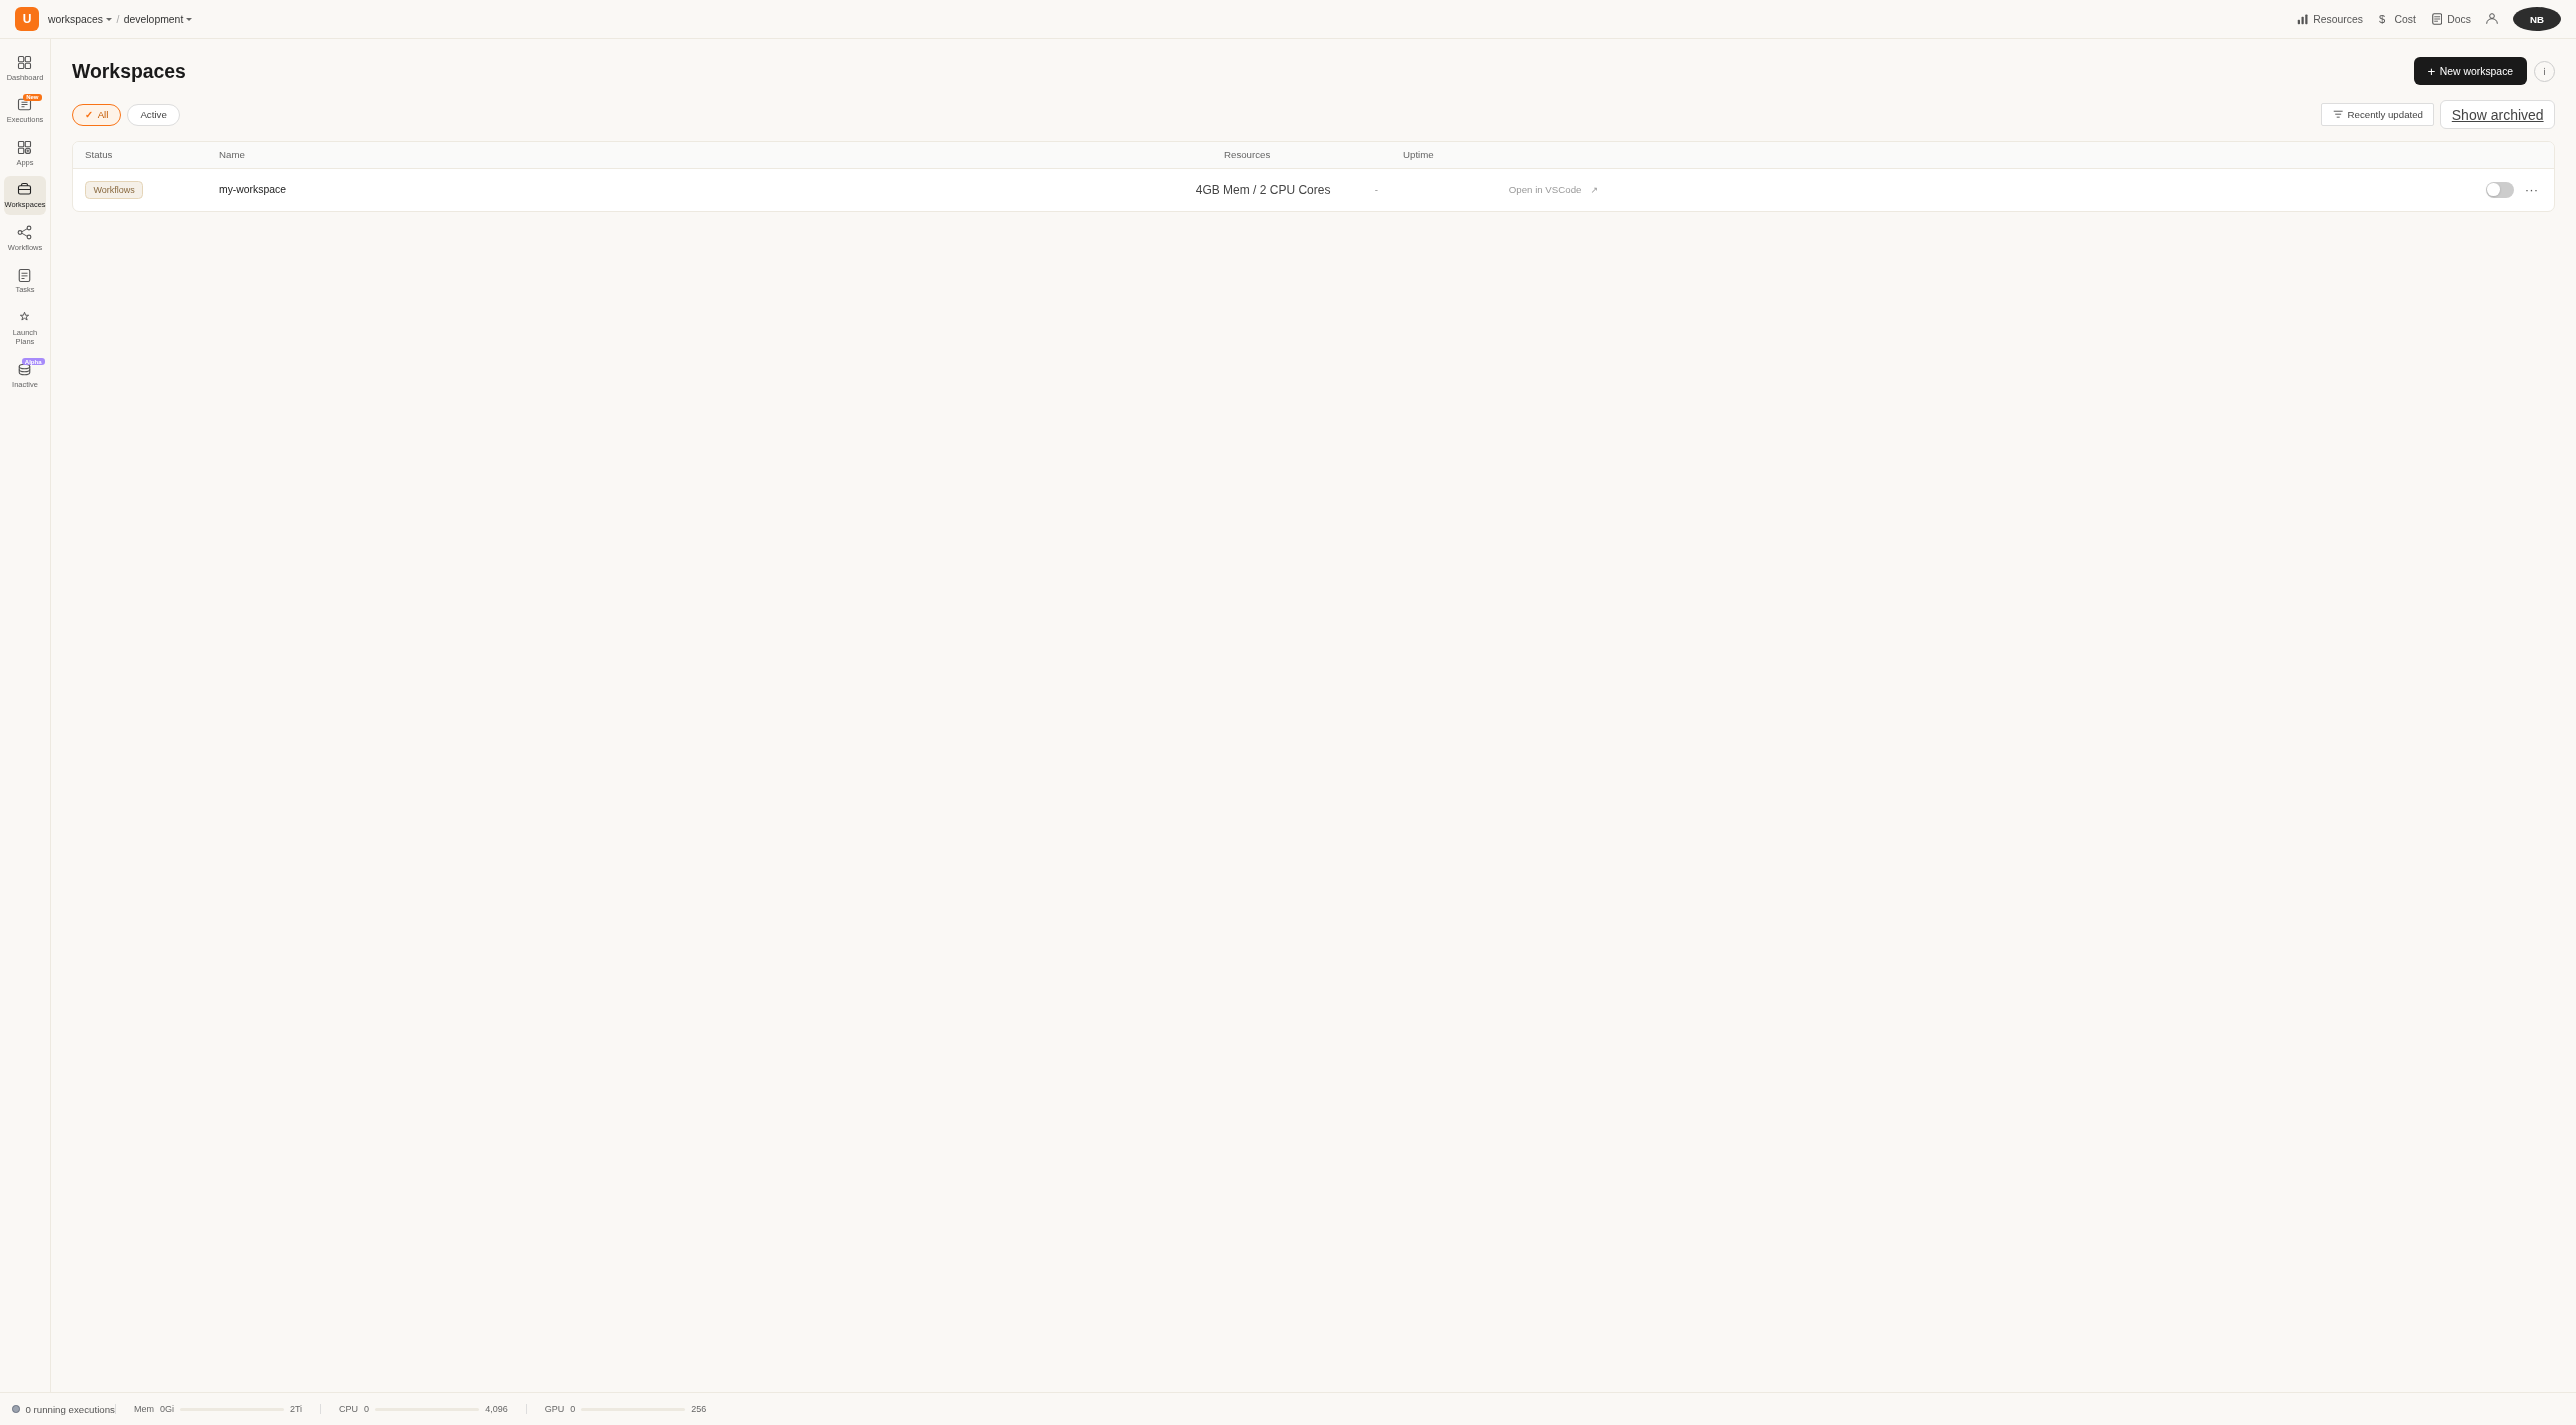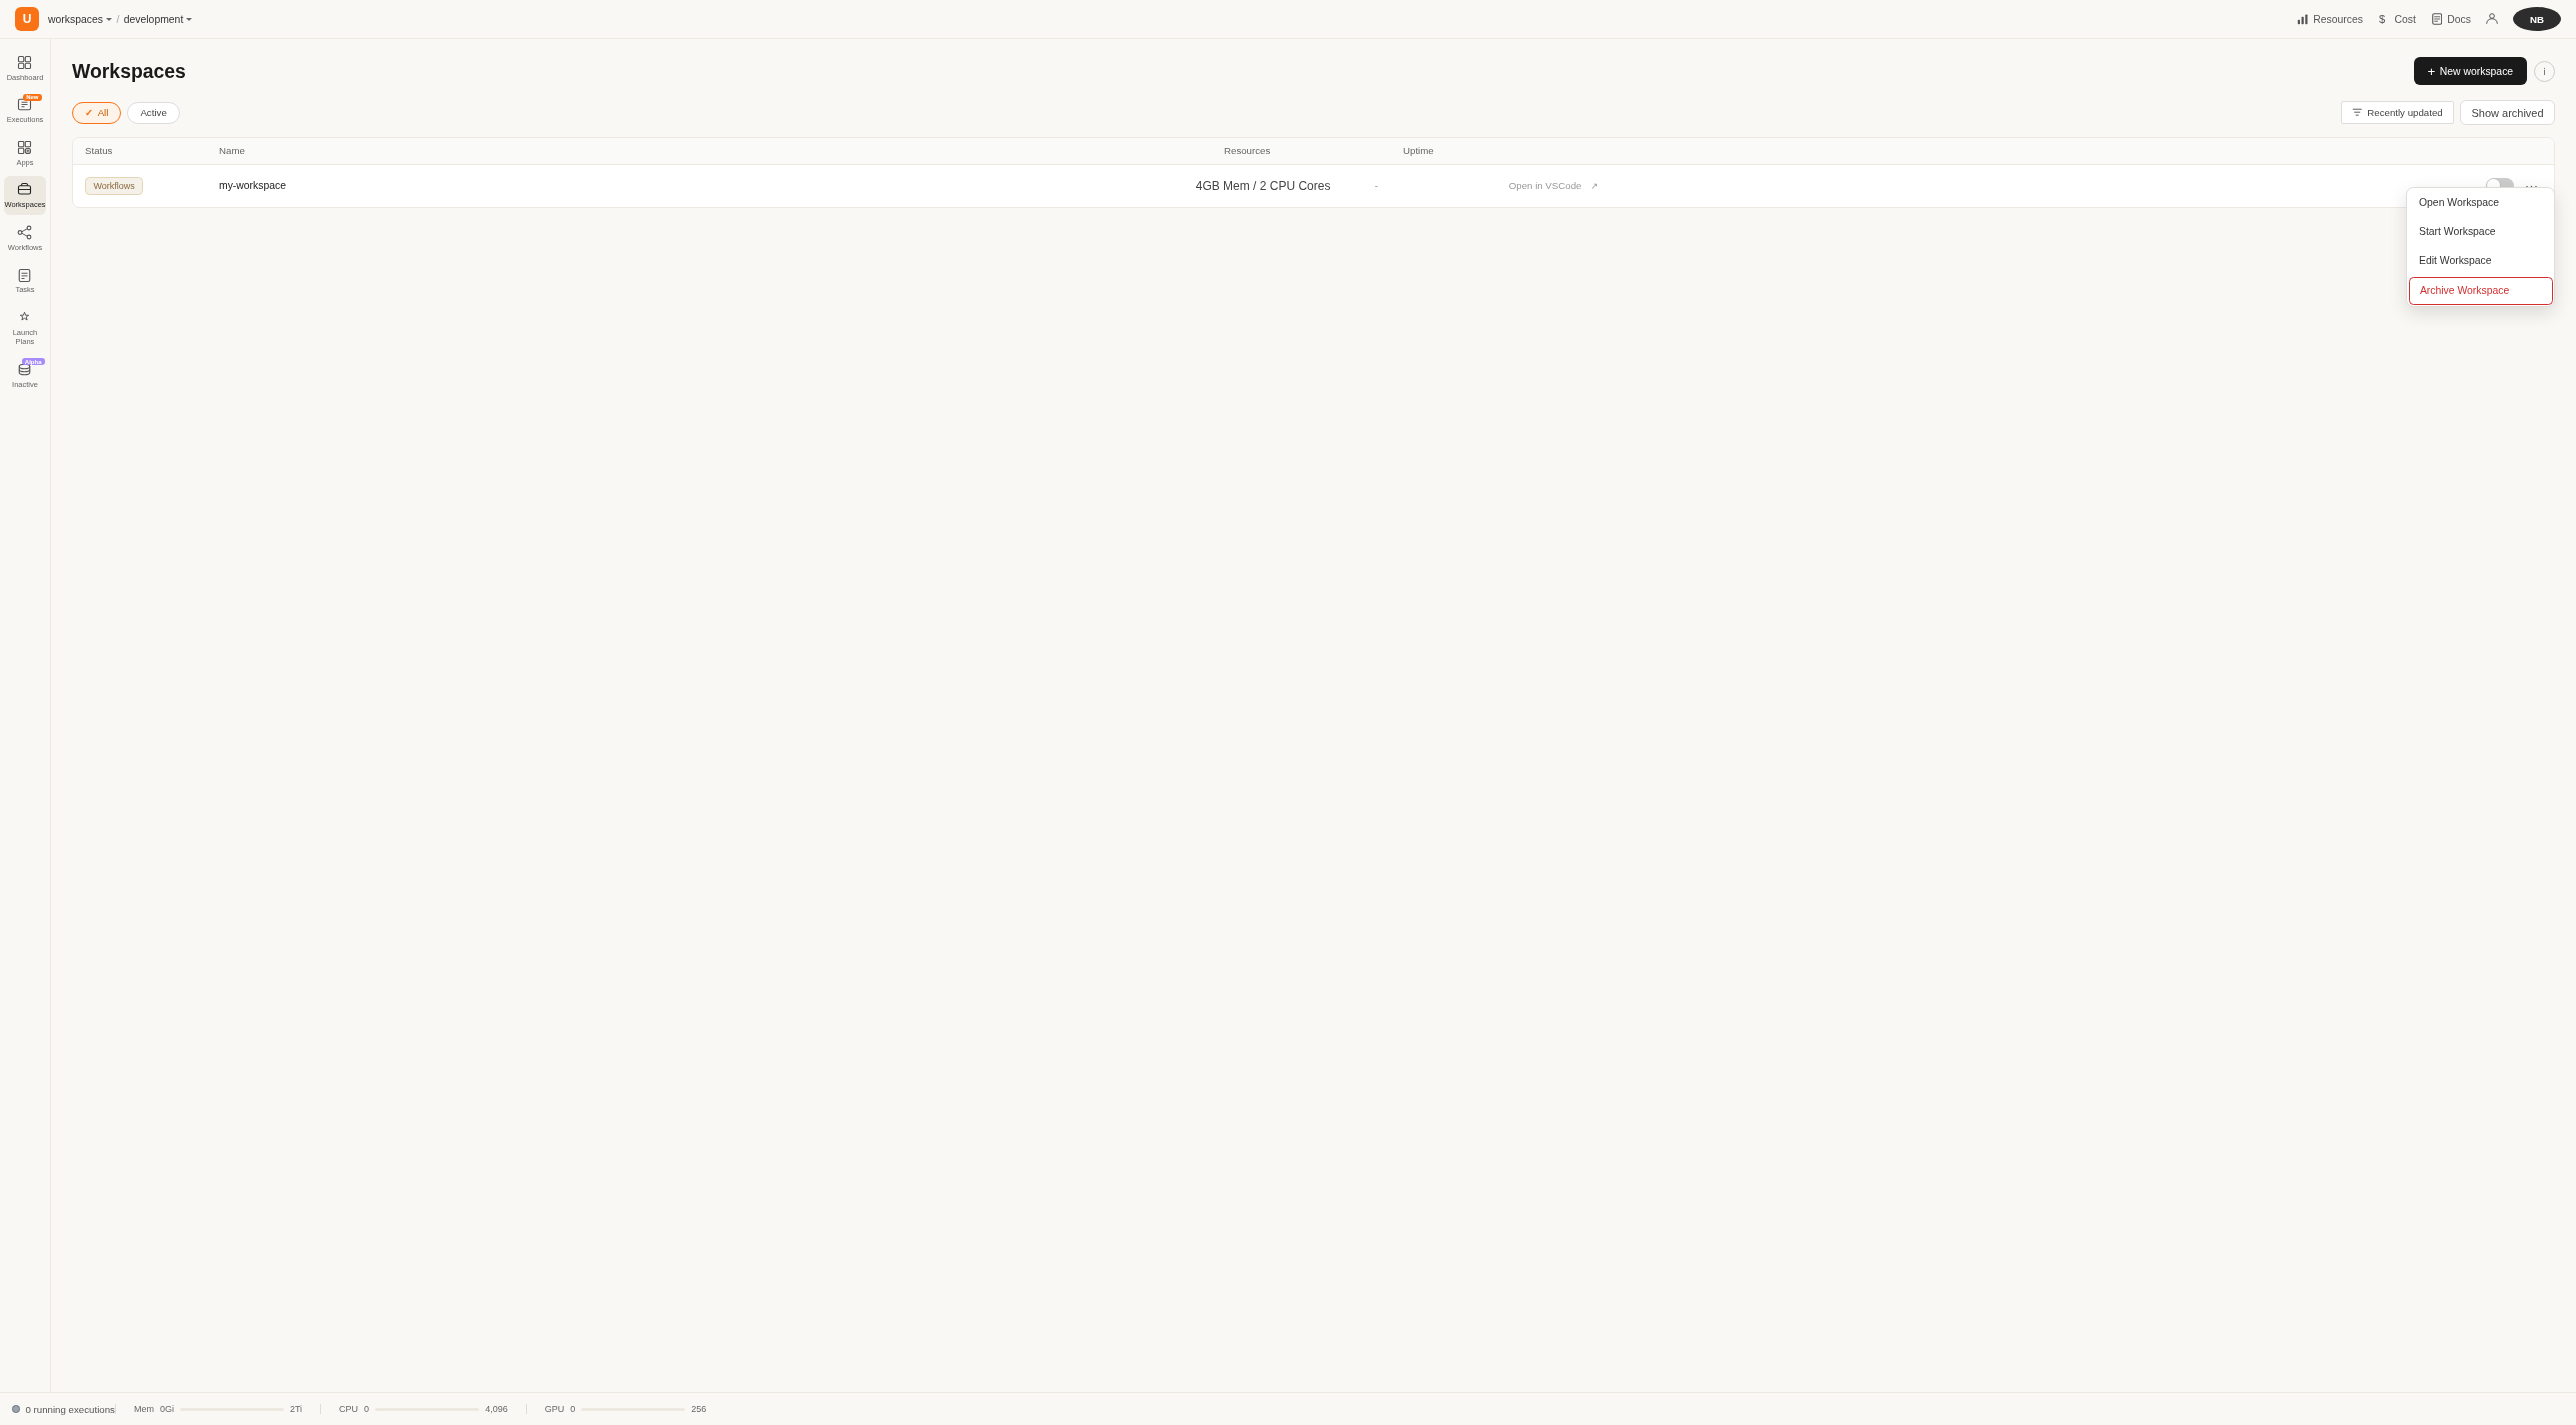--- a/index.html
+++ b/index.html
@@ -261,23 +261,24 @@
       background: white;
       font-size: 9.7px;
       cursor: pointer;
       color: #444;
     }
     .archived-btn {
       padding: 5.2px 10.4px;
       border: 0.7px solid #ddd;
       border-radius: 6px;
       background: white;
-      font-size: 11px;
+      font-size: 14px;
       cursor: pointer;
       color: #444;
+      text-decoration: underline;
     }
 
     
     .table-container {
       background: white;
       border: 0.7px solid #ede9e0;
       border-radius: 7px;
       overflow: hidden;
     }
     .table-header {
@@ -679,26 +680,20 @@
             <span style="font-size:9px;">↗</span>
           </div>
         </div>
         <div class="row-actions">
           <div class="toggle"></div>
           <div class="more-btn">···</div>
         </div>
       </div>
     </div>
 
-    <div class="context-menu">
-      <div class="context-menu-item">Open Workspace</div>
-      <div class="context-menu-item">Start Workspace</div>
-      <div class="context-menu-item">Edit Workspace</div>
-      <div class="context-menu-item danger">Archive Workspace</div>
-    </div>
 
   </div>
 </div>
 
 <div class="bottom-bar">
   <div class="running-executions">
     <div class="exec-dot"></div>
     <span>0 running executions</span>
   </div>
 

